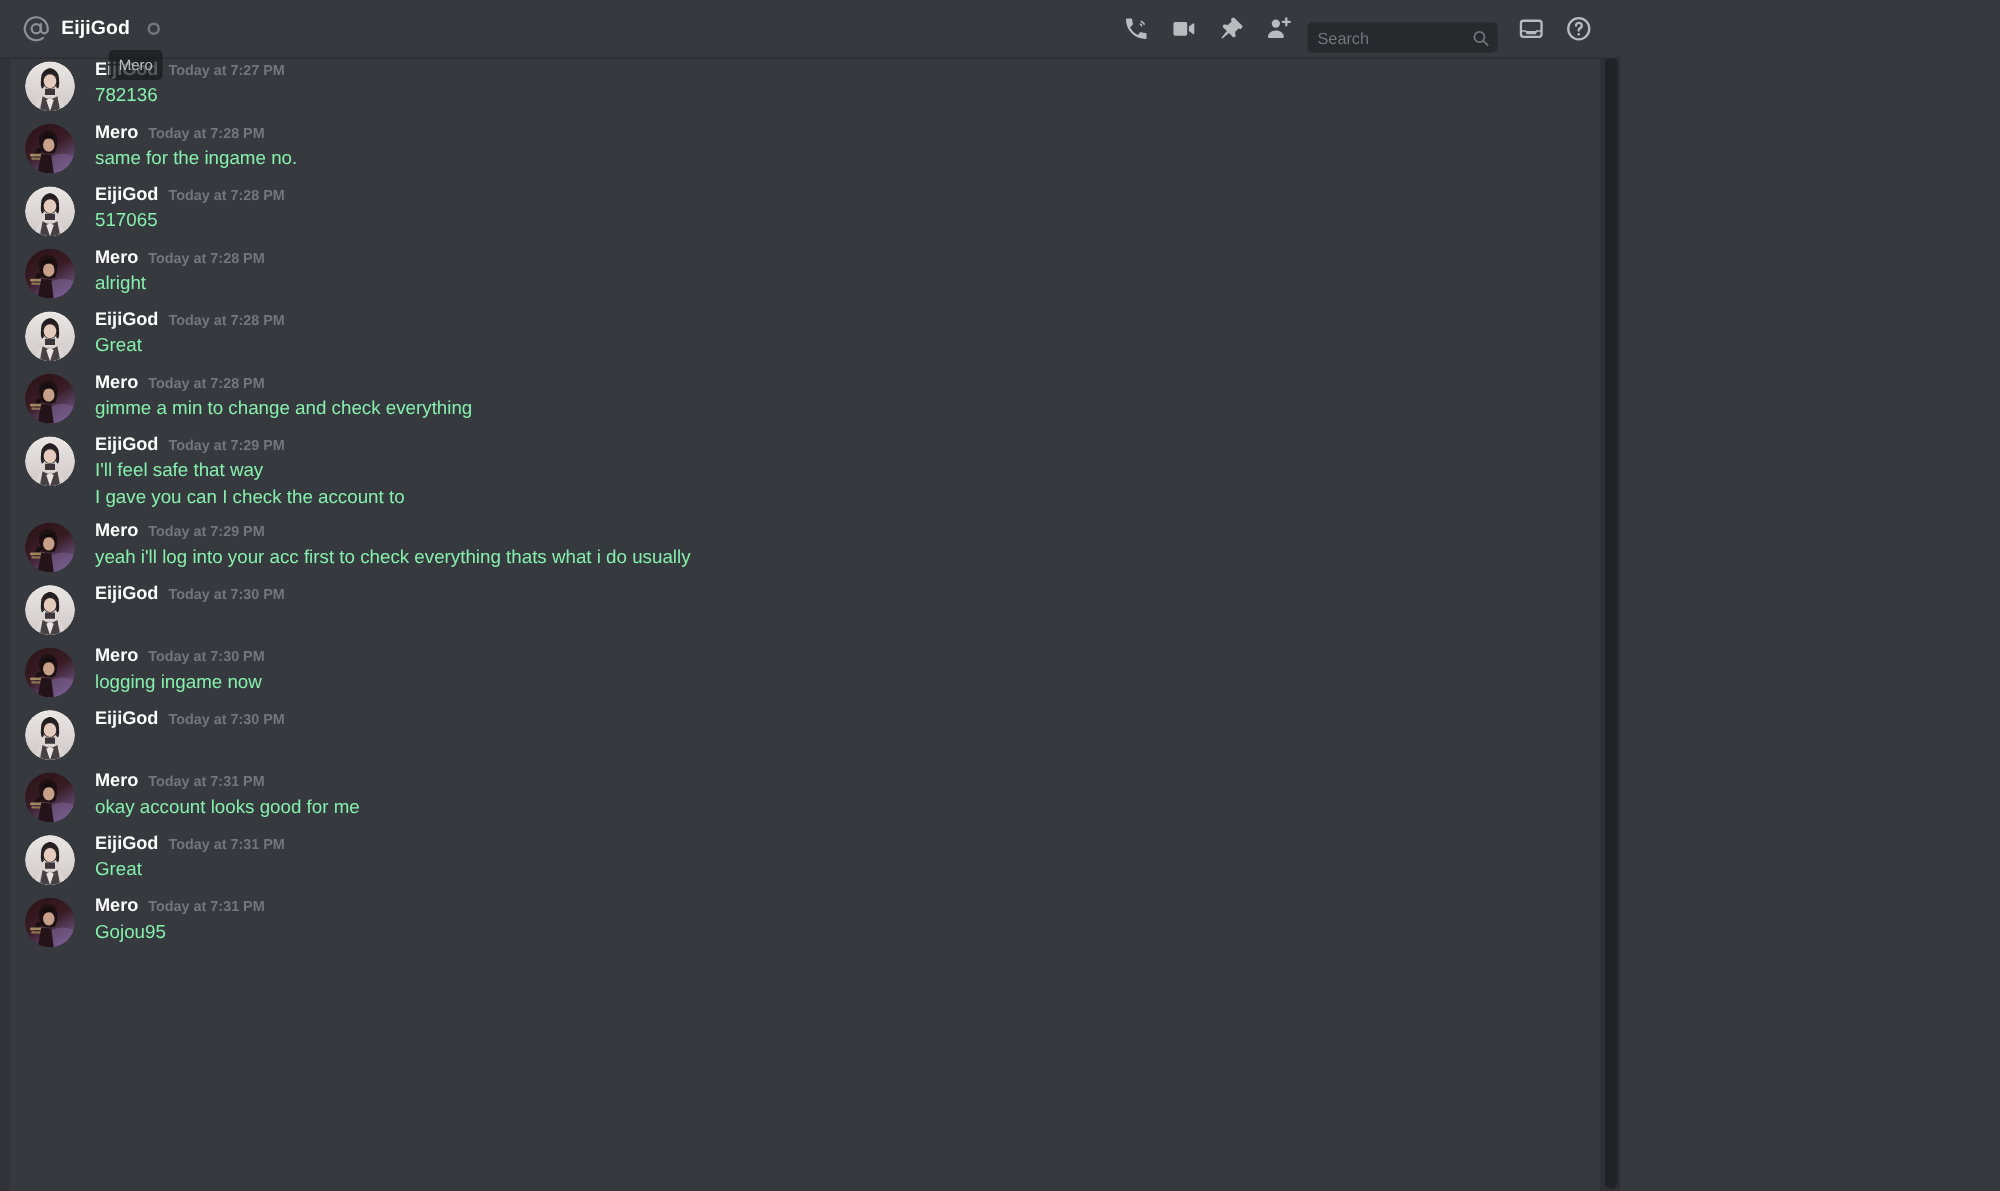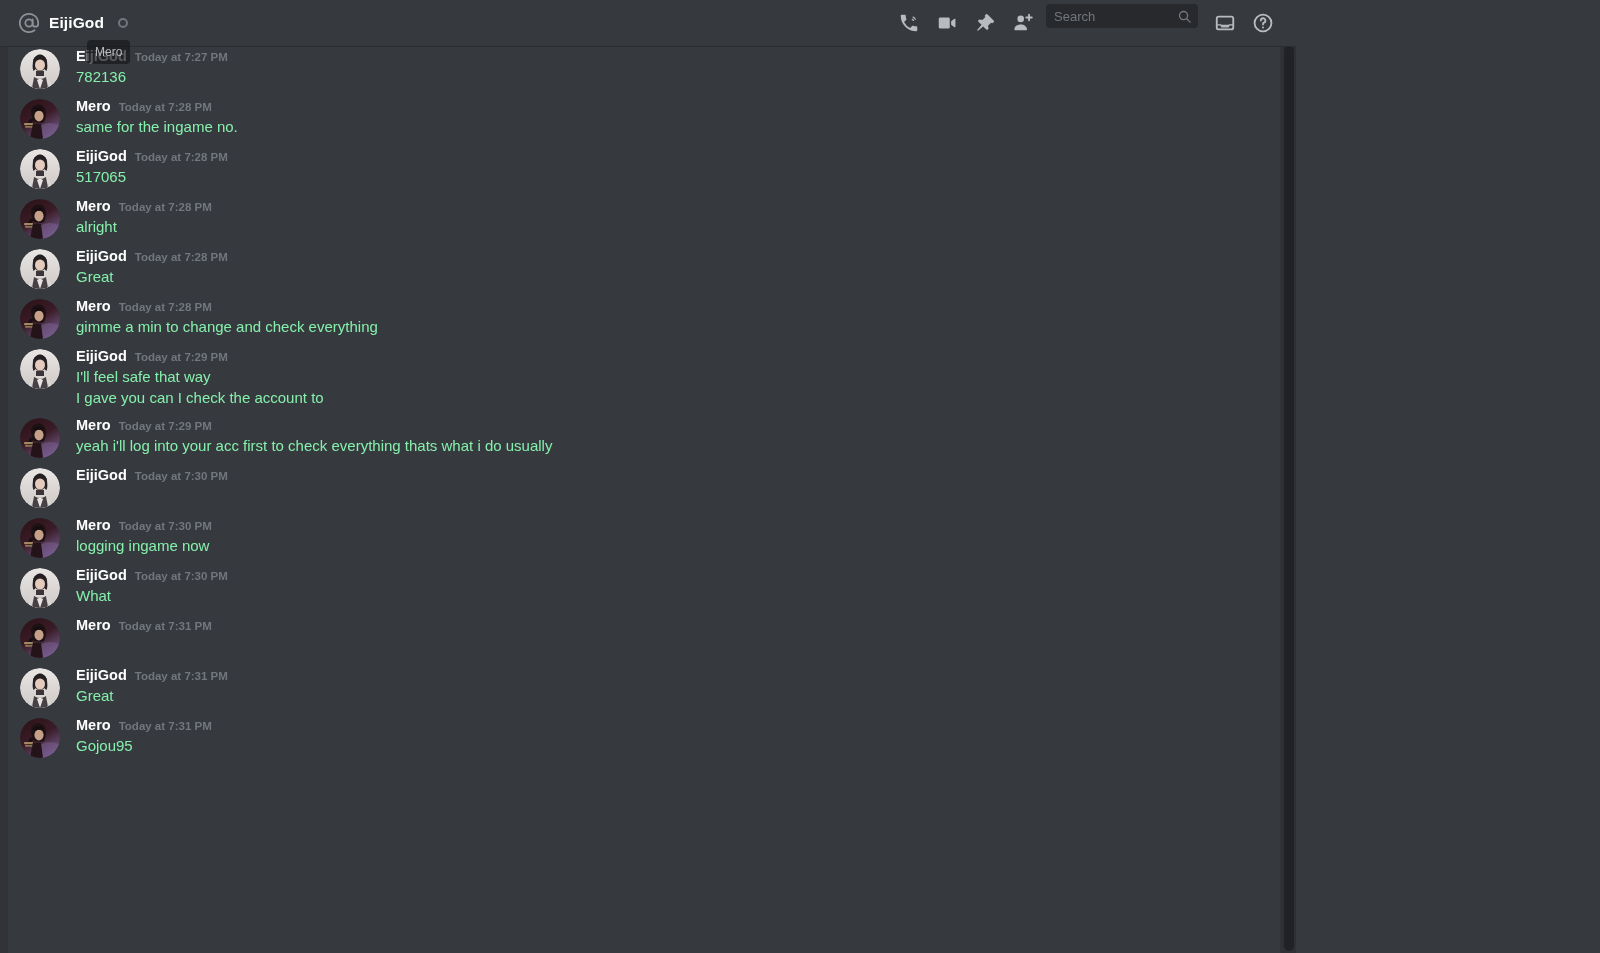--- a/index.html
+++ b/index.html
@@ -72,21 +72,21 @@
     height: 10px;
     border-radius: 50%;
     border: 2px solid #72767d;
     margin-left: 5px;
   }
 
   .header-spacer { flex: 1; }
 
   .header-right {
     display: flex;
-    align-items: flex-start;
+    align-items: flex-end;
     gap: 0px;
   }
 
   .hdr-btn {
     width: 38px;
     height: 38px;
     display: flex;
     align-items: center;
     justify-content: center;
     color: #b9bbbe;
@@ -677,21 +677,20 @@
                 <path d="M14 28l6 3 6-3 2 12H12z" fill="#474044"></path>
                 <path d="M17 31l3 9 3-9-3-1.5z" fill="#e6e3e1"></path>
               </g>
             </svg>
           </div>
           <div class="msg-body">
             <div class="msg-head">
               <span class="msg-author">EijiGod</span>
               <span class="msg-time">Today at 7:30 PM</span>
             </div>
-            <div class="msg-line">What</div>
           </div>
         </div>
         <div class="msg">
           <div class="msg-avatar">
             <svg viewBox="0 0 40 40">
               <defs>
                 <clipPath id="cp-m">
                   <circle cx="20" cy="20" r="20"></circle>
                 </clipPath>
                 <linearGradient id="gM" x1="0" y1="0" x2="0.6" y2="1">
@@ -711,20 +710,21 @@
                 <rect x="5" y="27" width="10" height="1.8" rx=".9" fill="#a98c60" opacity=".8"></rect>
                 <path d="M13 24l8 1 2 15H10z" fill="#241319"></path>
               </g>
             </svg>
           </div>
           <div class="msg-body">
             <div class="msg-head">
               <span class="msg-author">Mero</span>
               <span class="msg-time">Today at 7:31 PM</span>
             </div>
+            <div class="msg-line">okay account looks good for me</div>
           </div>
         </div>
         <div class="msg">
           <div class="msg-avatar">
             <svg viewBox="0 0 40 40">
               <defs>
                 <clipPath id="cp-e">
                   <circle cx="20" cy="20" r="20"></circle>
                 </clipPath>
                 <linearGradient id="gE" x1="0" y1="0" x2="0" y2="1">

